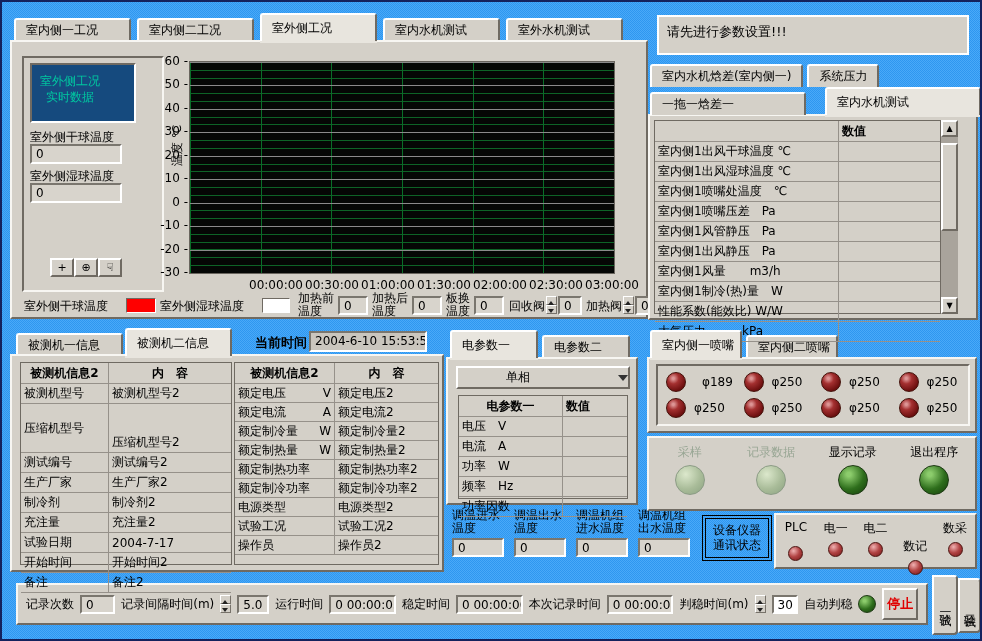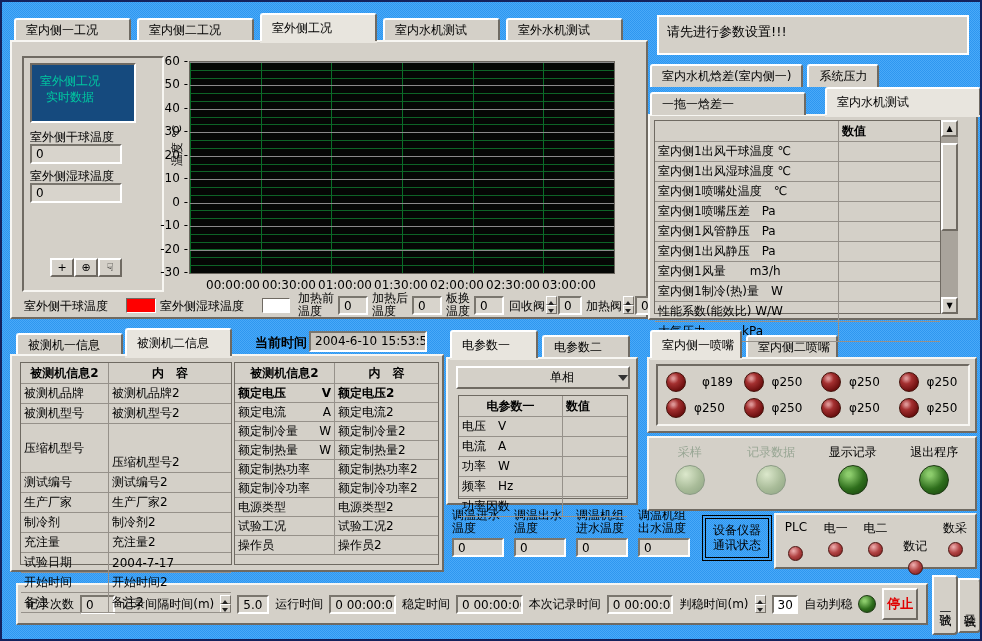--- a/index.html
+++ b/index.html
@@ -44,21 +44,21 @@
   
   #plot{background-color:#050705;
     background-image:
       repeating-linear-gradient(to bottom,#8a8a8a 0 1px,transparent 1px 23.44px),
       repeating-linear-gradient(to right,#0a6e28 0 1px,transparent 1px 70.66px),
       repeating-linear-gradient(to bottom,#0d6326 0 1px,transparent 1px 7.81px);
     border:1px solid #69655e;}
   .yticks{display:flex;flex-direction:column;justify-content:space-between;align-items:flex-end;}
   .yticks span{height:12px;line-height:12px;}
   .yticks span::after{content:" -";}
-  .xticks{display:flex;justify-content:center;}
+  .xticks{display:flex;justify-content:flex-end;}
   .xticks span{width:56px;text-align:center;font-size:12px;}
   .swatch{height:13px;border:1px solid;border-color:#6f6a62 #fff #fff #6f6a62;flex:none;}
   .scroll{width:17px;display:flex;flex-direction:column;background:#a9a49c;}
   .sbtn{height:17px;background:#d4d0c8;border:2px solid;border-color:#fff #6f6a62 #6f6a62 #fff;box-sizing:border-box;
     display:flex;align-items:center;justify-content:center;font-size:8px;flex:none;}
   .sthumb{height:88px;margin-top:6px;background:#d4d0c8;border:2px solid;border-color:#fff #6f6a62 #6f6a62 #fff;box-sizing:border-box;}
   .vtab{writing-mode:vertical-rl;background:#d4d0c8;border:2px solid;border-color:#fff #6f6a62 #6f6a62 #fff;
     border-radius:0 4px 4px 0;display:flex;align-items:center;justify-content:center;box-sizing:border-box;}
   .dd-arrow{width:0;height:0;border:5px solid transparent;border-top:6px solid #333;margin-top:5px;}
 </style>
@@ -260,24 +260,20 @@
   <span class="abs" style="left:253px;top:332px;font-size:13px;font-weight:bold;" data-name="current-time-label">当前时间</span>
   <div class="abs vbox" style="left:307px;top:329px;width:118px;height:21px;background:#cac6be;" data-name="current-time-value">2004-6-10 15:53:51</div>
 
   <div class="abs p-raised" style="left:8px;top:352px;width:434px;height:218px;z-index:3;" data-name="unit-info-panel">
     <div class="itable abs" style="left:8px;top:6px;width:212px;height:203px;" data-name="unit-info-table1">
       <div class="tr hdr" style="height:20px;">
         <div class="td" style="width:88px;justify-content:center;" data-name="col-header">被测机信息2</div>
         <div class="td" style="flex:1;justify-content:center;" data-name="col-header">内　容</div>
       </div>
 
-    <div class="tr" style="flex:1;" data-name="table-row">
-        <div class="td" style="width:88px;" data-name="info-label-cell">被测机品牌</div>
-        <div class="td" style="flex:1;" data-name="info-value-cell">被测机品牌2</div>
-      </div>
         <div class="tr" style="flex:1;" data-name="table-row">
         <div class="td" style="width:88px;" data-name="info-label-cell">被测机型号</div>
         <div class="td" style="flex:1;" data-name="info-value-cell">被测机型号2</div>
       </div>
         <div class="tr" style="flex:1;" data-name="table-row">
         <div class="td" style="width:88px;" data-name="info-label-cell">压缩机型号</div>
         <div class="td" style="flex:1;margin-top:29px;" data-name="info-value-cell">压缩机型号2</div>
       </div>
         <div class="tr" style="flex:1;" data-name="table-row">
         <div class="td" style="width:88px;" data-name="info-label-cell">测试编号</div>
@@ -307,21 +303,21 @@
         <div class="td" style="width:88px;" data-name="info-label-cell">备注</div>
         <div class="td" style="flex:1;" data-name="info-value-cell">备注2</div>
       </div>
       </div>
     <div class="itable abs" style="left:222px;top:6px;width:205px;height:203px;" data-name="unit-info-table2">
       <div class="tr hdr" style="height:20px;">
         <div class="td" style="width:100px;justify-content:center;" data-name="col-header">被测机信息2</div>
         <div class="td" style="flex:1;justify-content:center;" data-name="col-header">内　容</div>
       </div>
 
-    <div class="tr" style="height:18px;font-weight:bold;" data-name="table-row">
+    <div class="tr" style="height:18px;" data-name="table-row">
         <div class="td" style="width:100px;" data-name="info-label-cell">
             <span data-name="info-label">额定电压</span>
             <span class="unit" data-name="info-unit">V</span>
           </div>
         <div class="td" style="flex:1;" data-name="info-value-cell">额定电压2</div>
       </div>
         <div class="tr" style="height:18px;" data-name="table-row">
         <div class="td" style="width:100px;" data-name="info-label-cell">
             <span data-name="info-label">额定电流</span>
             <span class="unit" data-name="info-unit">A</span>
@@ -384,21 +380,21 @@
 
   <div class="tab sel" style="width:88px;" data-name="elec-tab">
         <span data-name="tab-label">电参数一</span>
       </div>
       <div class="tab" style="width:88px;" data-name="elec-tab">
         <span data-name="tab-label">电参数二</span>
       </div>
     </div>
   <div class="abs p-raised" style="left:444px;top:355px;width:192px;height:148px;z-index:3;" data-name="elec-panel">
     <div class="abs" style="left:8px;top:7px;width:174px;height:23px;background:#d4d0c8;border:2px solid;border-color:#fff #6f6a62 #6f6a62 #fff;box-sizing:border-box;display:flex;align-items:center;" data-name="phase-dropdown">
-      <span style="flex:1;text-align:center;padding-left:48px;" data-name="phase-dropdown-value">单相</span>
+      <span style="flex:1;text-align:left;padding-left:48px;" data-name="phase-dropdown-value">单相</span>
       <span class="dd-arrow" data-name="chevron-down-icon"></span>
     </div>
     <div class="itable abs" style="left:10px;top:36px;width:170px;height:104px;" data-name="elec-table">
       <div class="tr hdr" style="height:20px;">
         <div class="td" style="width:104px;justify-content:center;" data-name="col-header">电参数一</div>
         <div class="td" style="flex:1;" data-name="col-header">数值</div>
       </div>
 
     <div class="tr" style="flex:1;" data-name="table-row">
         <div class="td" style="width:104px;" data-name="param-cell">电压　V</div>

